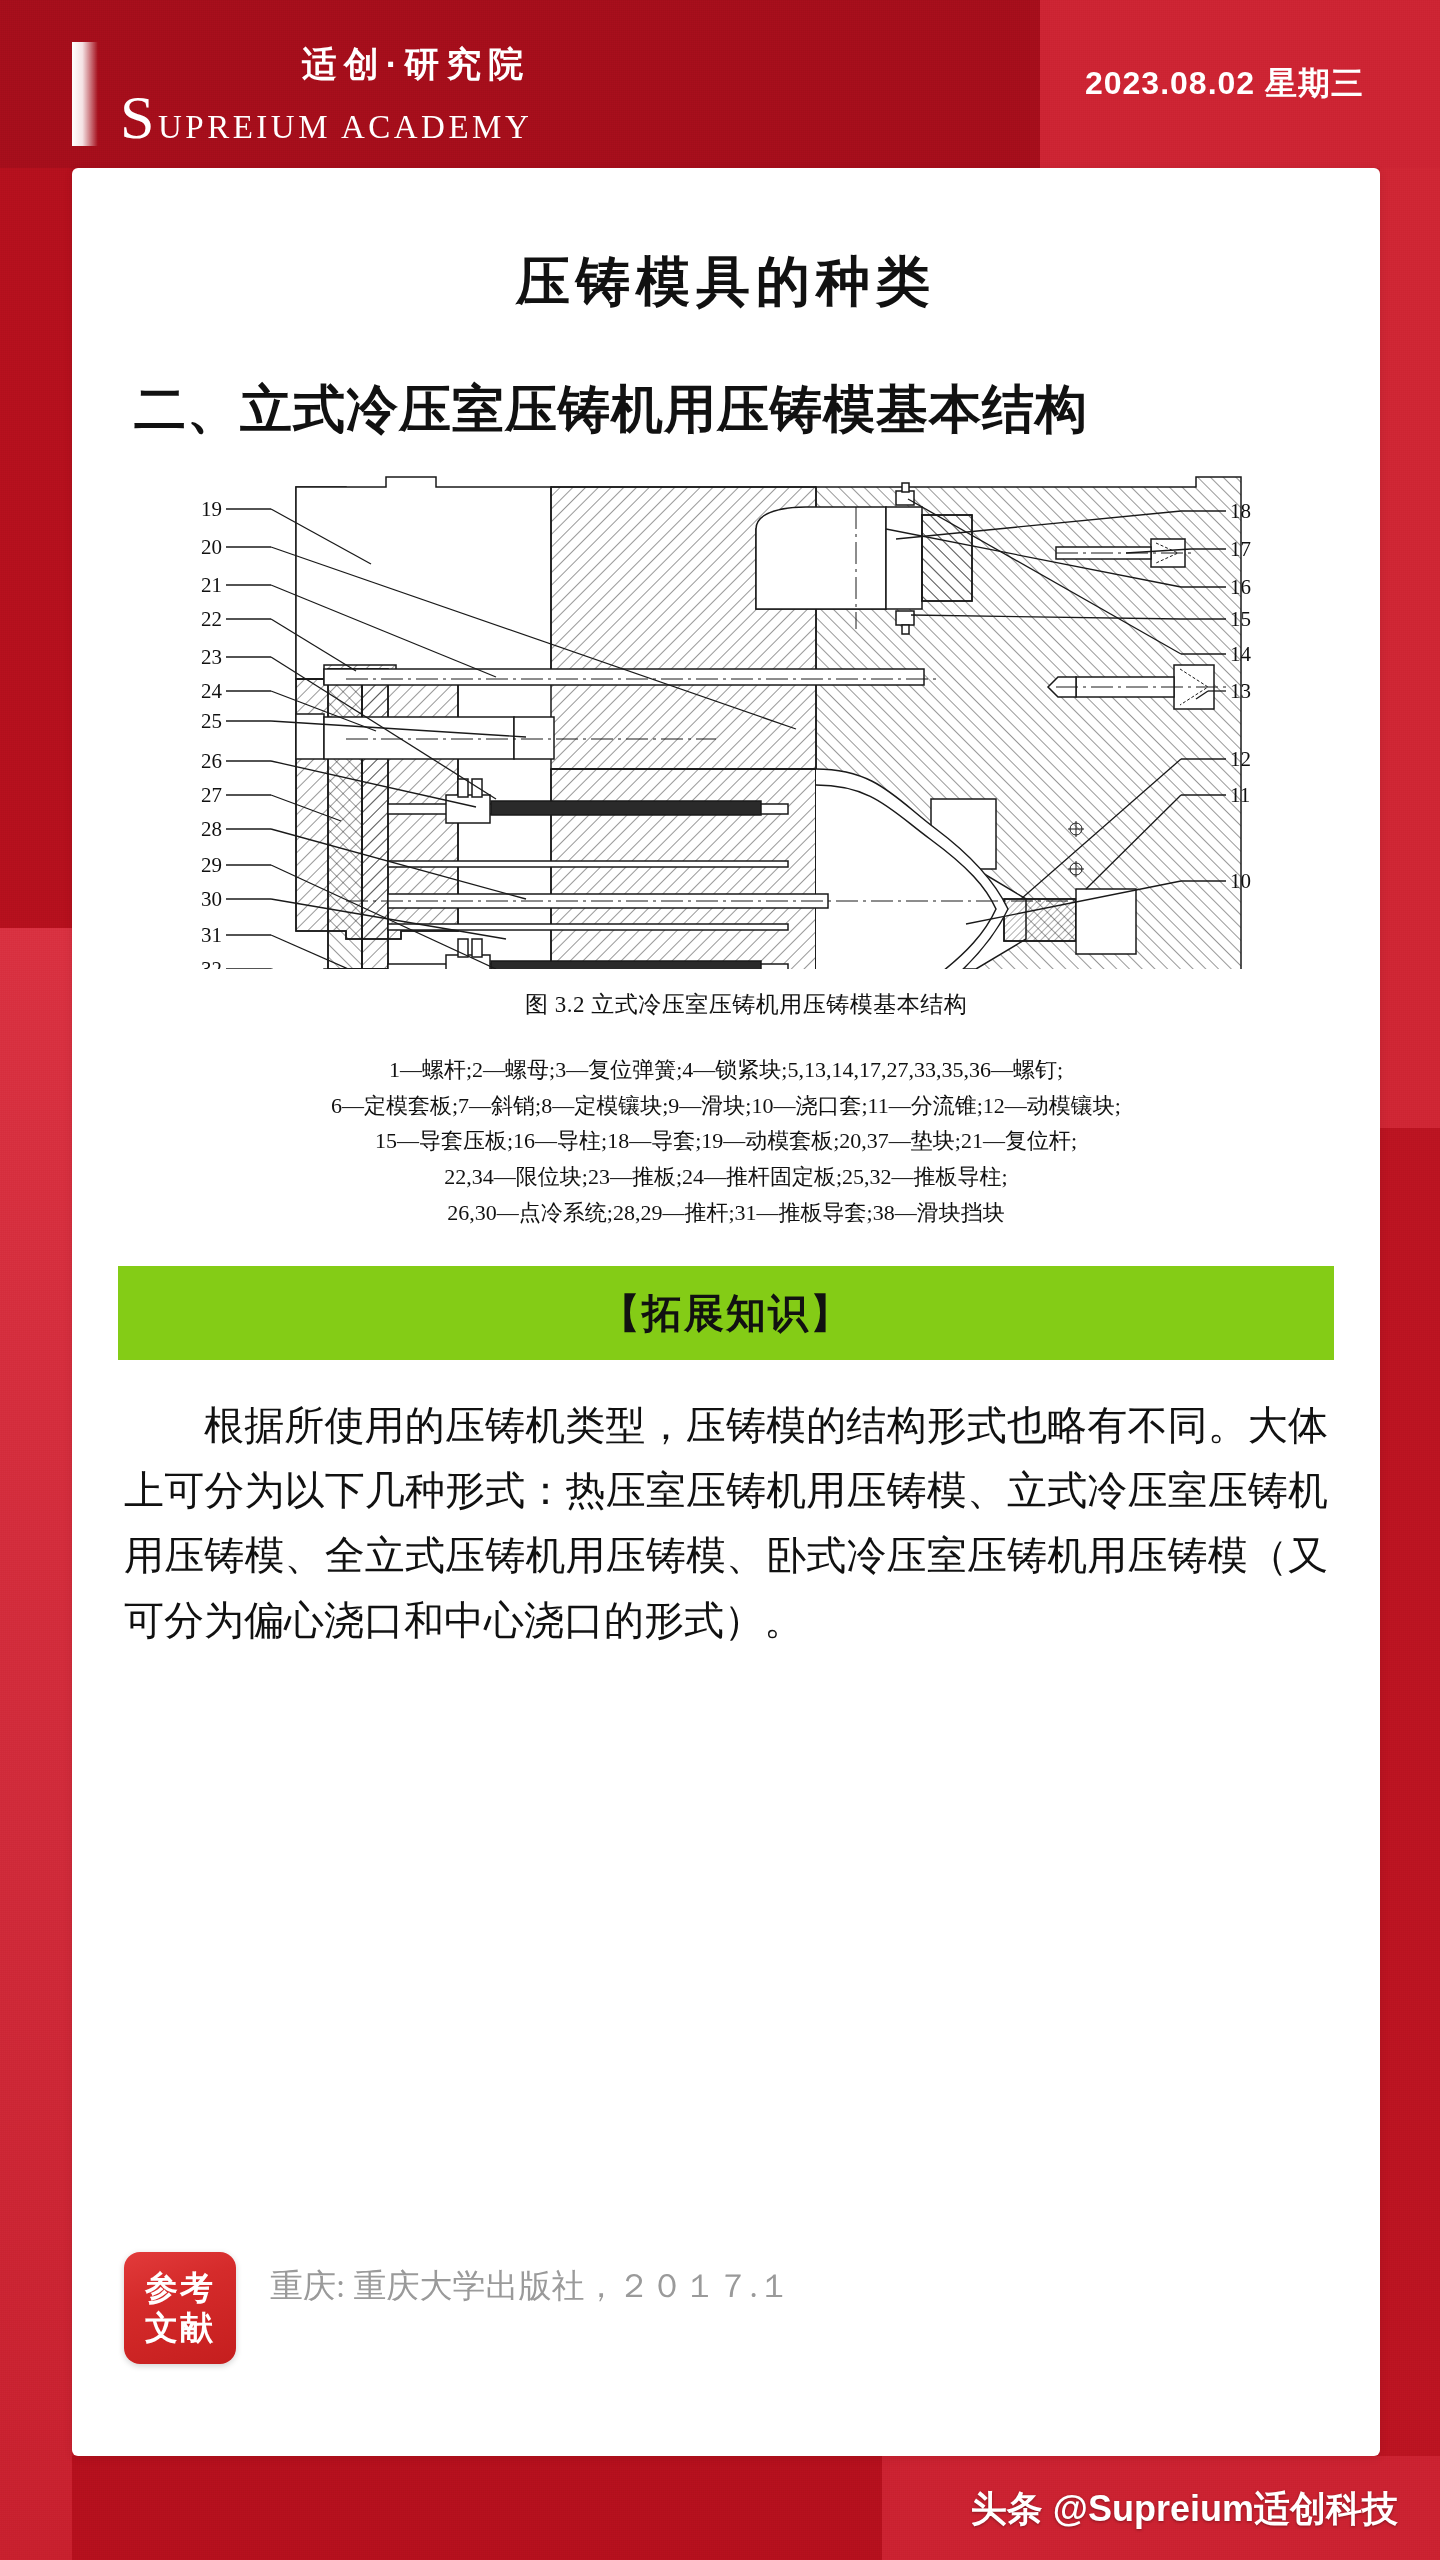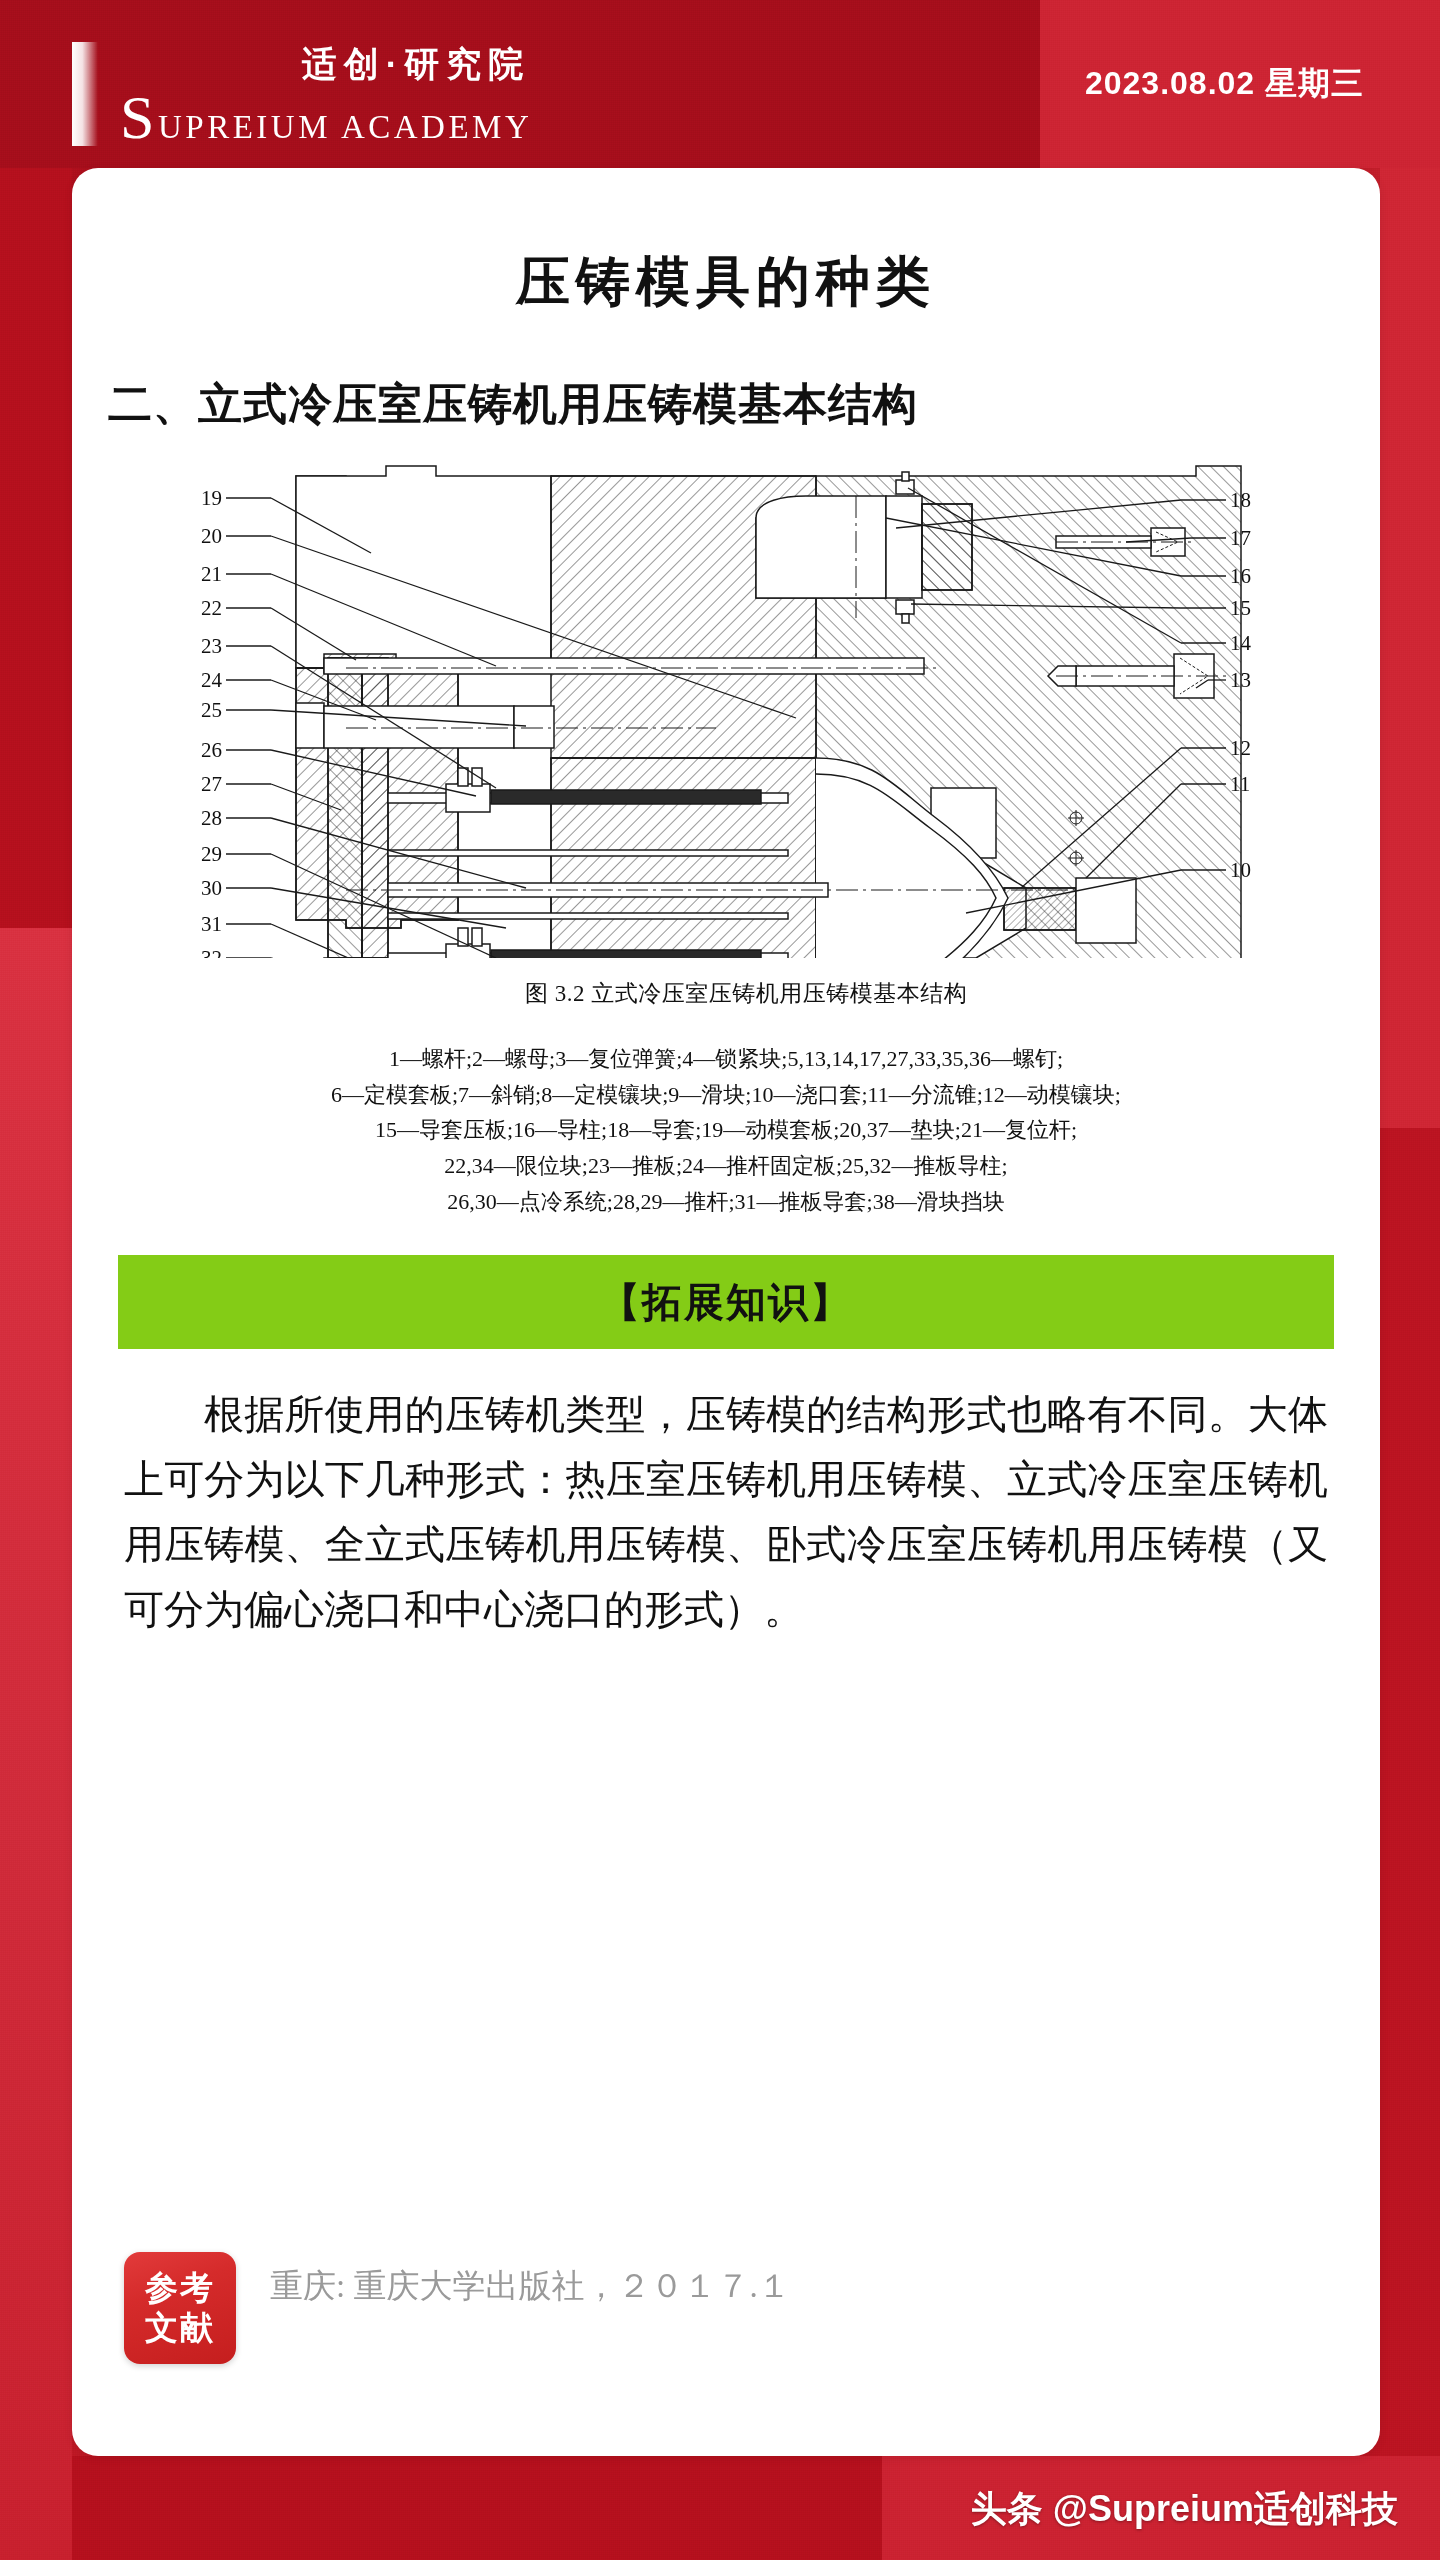--- a/index.html
+++ b/index.html
@@ -61,31 +61,31 @@
   .logo-en .big { font-size:62px; line-height:.9; }
   .header-date {
     position:absolute; right:76px; top:84px; transform:translateY(-50%);
     color:#fff; font-size:32px; font-weight:bold; letter-spacing:1px;
     font-family:"Liberation Sans",sans-serif; white-space:nowrap;
   }
 
   
   .card {
     position:absolute; left:72px; top:168px; width:1308px; height:2288px;
-    background:#fff; border-radius:26px; z-index:2; overflow:hidden;
+    background:#fff; border-radius:6px; z-index:2; overflow:hidden;
     box-shadow:0 2px 10px rgba(0,0,0,.08);
   }
 
   .page-title {
     text-align:center; font-size:54px; font-weight:bold; color:#111;
     letter-spacing:6px; margin-top:78px; font-family:"Liberation Sans",sans-serif;
   }
   .section-title {
-    font-size:44px; font-weight:bold; color:#111; letter-spacing:1px;
-    margin:56px 0 0 36px; font-family:"Liberation Sans",sans-serif;
+    font-size:52px; font-weight:bold; color:#111; letter-spacing:1px;
+    margin:56px 0 0 62px; font-family:"Liberation Sans",sans-serif;
   }
 
   
   .figure-area { margin-top:24px; display:flex; justify-content:center; }
   .figure-svg { display:block; }
 
   .fig-caption {
     text-align:center; margin-top:20px;
     font-family:"Liberation Serif","DejaVu Serif",serif;
     font-size:23px; color:#111; letter-spacing:.5px;margin-left:40px;

